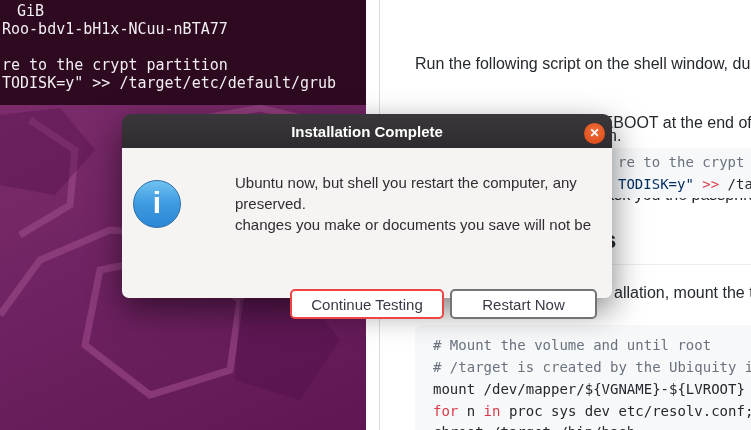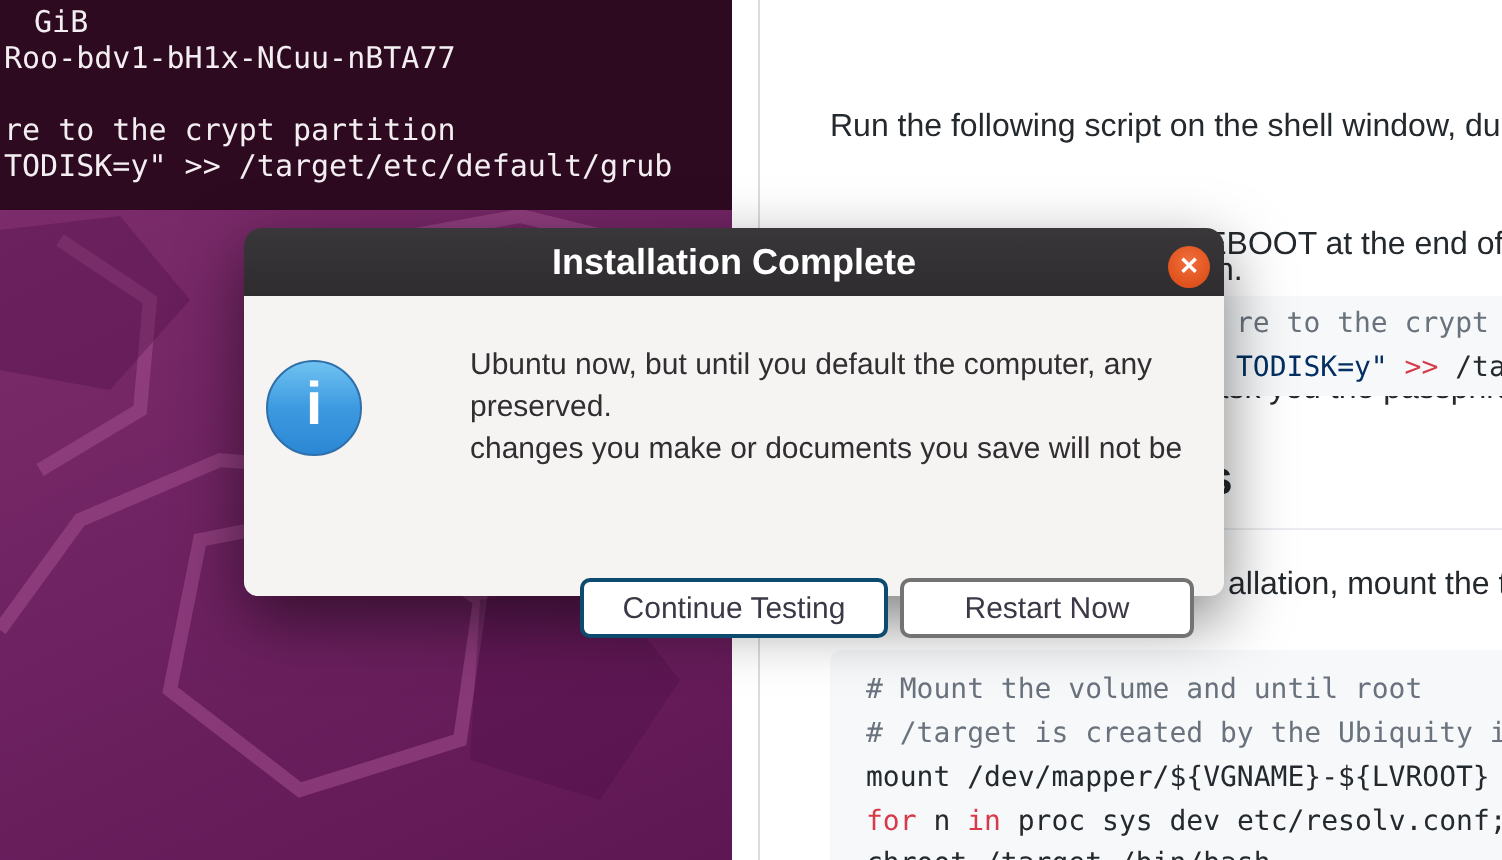--- a/index.html
+++ b/index.html
@@ -29,39 +29,39 @@
   .cmt{color:#6a737d;} .kw{color:#d73a49;} .str{color:#032f62;}
   .doc-heading{position:absolute;font-size:24px;font-weight:bold;color:#24292e;line-height:28px;}
   .doc-hr{position:absolute;height:1px;background:#eaecef;}
 
   
   .dialog{position:absolute;left:122px;top:114px;width:490px;height:184px;
           border-radius:9px;box-shadow:0 12px 32px rgba(0,0,0,.5);}
   .dialog-titlebar{position:absolute;left:0;top:0;width:100%;height:34px;
           background:linear-gradient(#3a373a,#2f2c2f);border-radius:9px 9px 0 0;
           display:flex;align-items:center;justify-content:center;}
-  .dialog-title{color:#ffffff;font-weight:bold;font-size:18px;}
+  .dialog-title{color:#ffffff;font-weight:bold;font-size:15px;}
   .close-btn{position:absolute;right:7px;top:9px;width:21px;height:21px;border-radius:50%;
           background:radial-gradient(circle at 50% 38%,#f0703c,#e0521d 70%);
           color:#ffffff;font-size:12px;font-weight:bold;line-height:21px;text-align:center;
           cursor:pointer;}
   .dialog-body{position:absolute;left:0;top:34px;width:100%;height:150px;
           background:#f5f4f2;border-radius:0 0 7px 7px;}
   .info-icon{position:absolute;left:11px;top:32px;width:48px;height:48px;border-radius:50%;
           background:linear-gradient(180deg,#6fc2f1 0%,#3d9ae0 50%,#2b87d4 100%);
           border:1px solid #2e6fa9;box-sizing:border-box;
           color:#ffffff;font-weight:bold;font-size:30px;line-height:44px;text-align:center;}
   .dialog-message{position:absolute;left:113px;top:24px;font-size:15px;line-height:21px;
           color:#322d31;}
   .dialog-message div{white-space:pre;}
   .dlg-btn{position:absolute;top:141px;height:30px;box-sizing:border-box;
           background:#ffffff;border-radius:5px;font-size:15px;color:#3d3846;
           font-family:"Liberation Sans",sans-serif;
           display:flex;align-items:center;justify-content:center;cursor:pointer;}
-  .btn-continue{left:168px;width:154px;border:2px solid #0c4a6e;}
+  .btn-continue{left:168px;width:154px;border:2px solid #ef4444;}
   .btn-restart{left:328px;width:147px;border:2px solid #737373;}
 </style>
 </head>
 <body>
 
 <div class="desktop">
   <svg width="751" height="430" viewBox="0 0 751 430">
     <g fill="none" stroke="#a24f8e" stroke-opacity="0.55" stroke-width="7">
       <polygon points="100,270 175,255 240,300 230,370 150,395 85,345"></polygon>
       <polyline points="0,315 40,260 110,230 170,235"></polyline>
@@ -115,20 +115,20 @@
 </div>
 
 <div class="dialog">
   <div class="dialog-titlebar">
     <span class="dialog-title">Installation Complete</span>
     <span class="close-btn">✕</span>
   </div>
   <div class="dialog-body">
     <div class="info-icon">i</div>
     <div class="dialog-message">
-      <div>Ubuntu now, but until you default the computer, any</div>
+      <div>Ubuntu now, but shell you restart the computer, any</div>
       <div>preserved.</div>
       <div>changes you make or documents you save will not be</div>
     </div>
     <div class="dlg-btn btn-continue">Continue Testing</div>
     <div class="dlg-btn btn-restart">Restart Now</div>
   </div>
 </div>
 
 </body></html>

